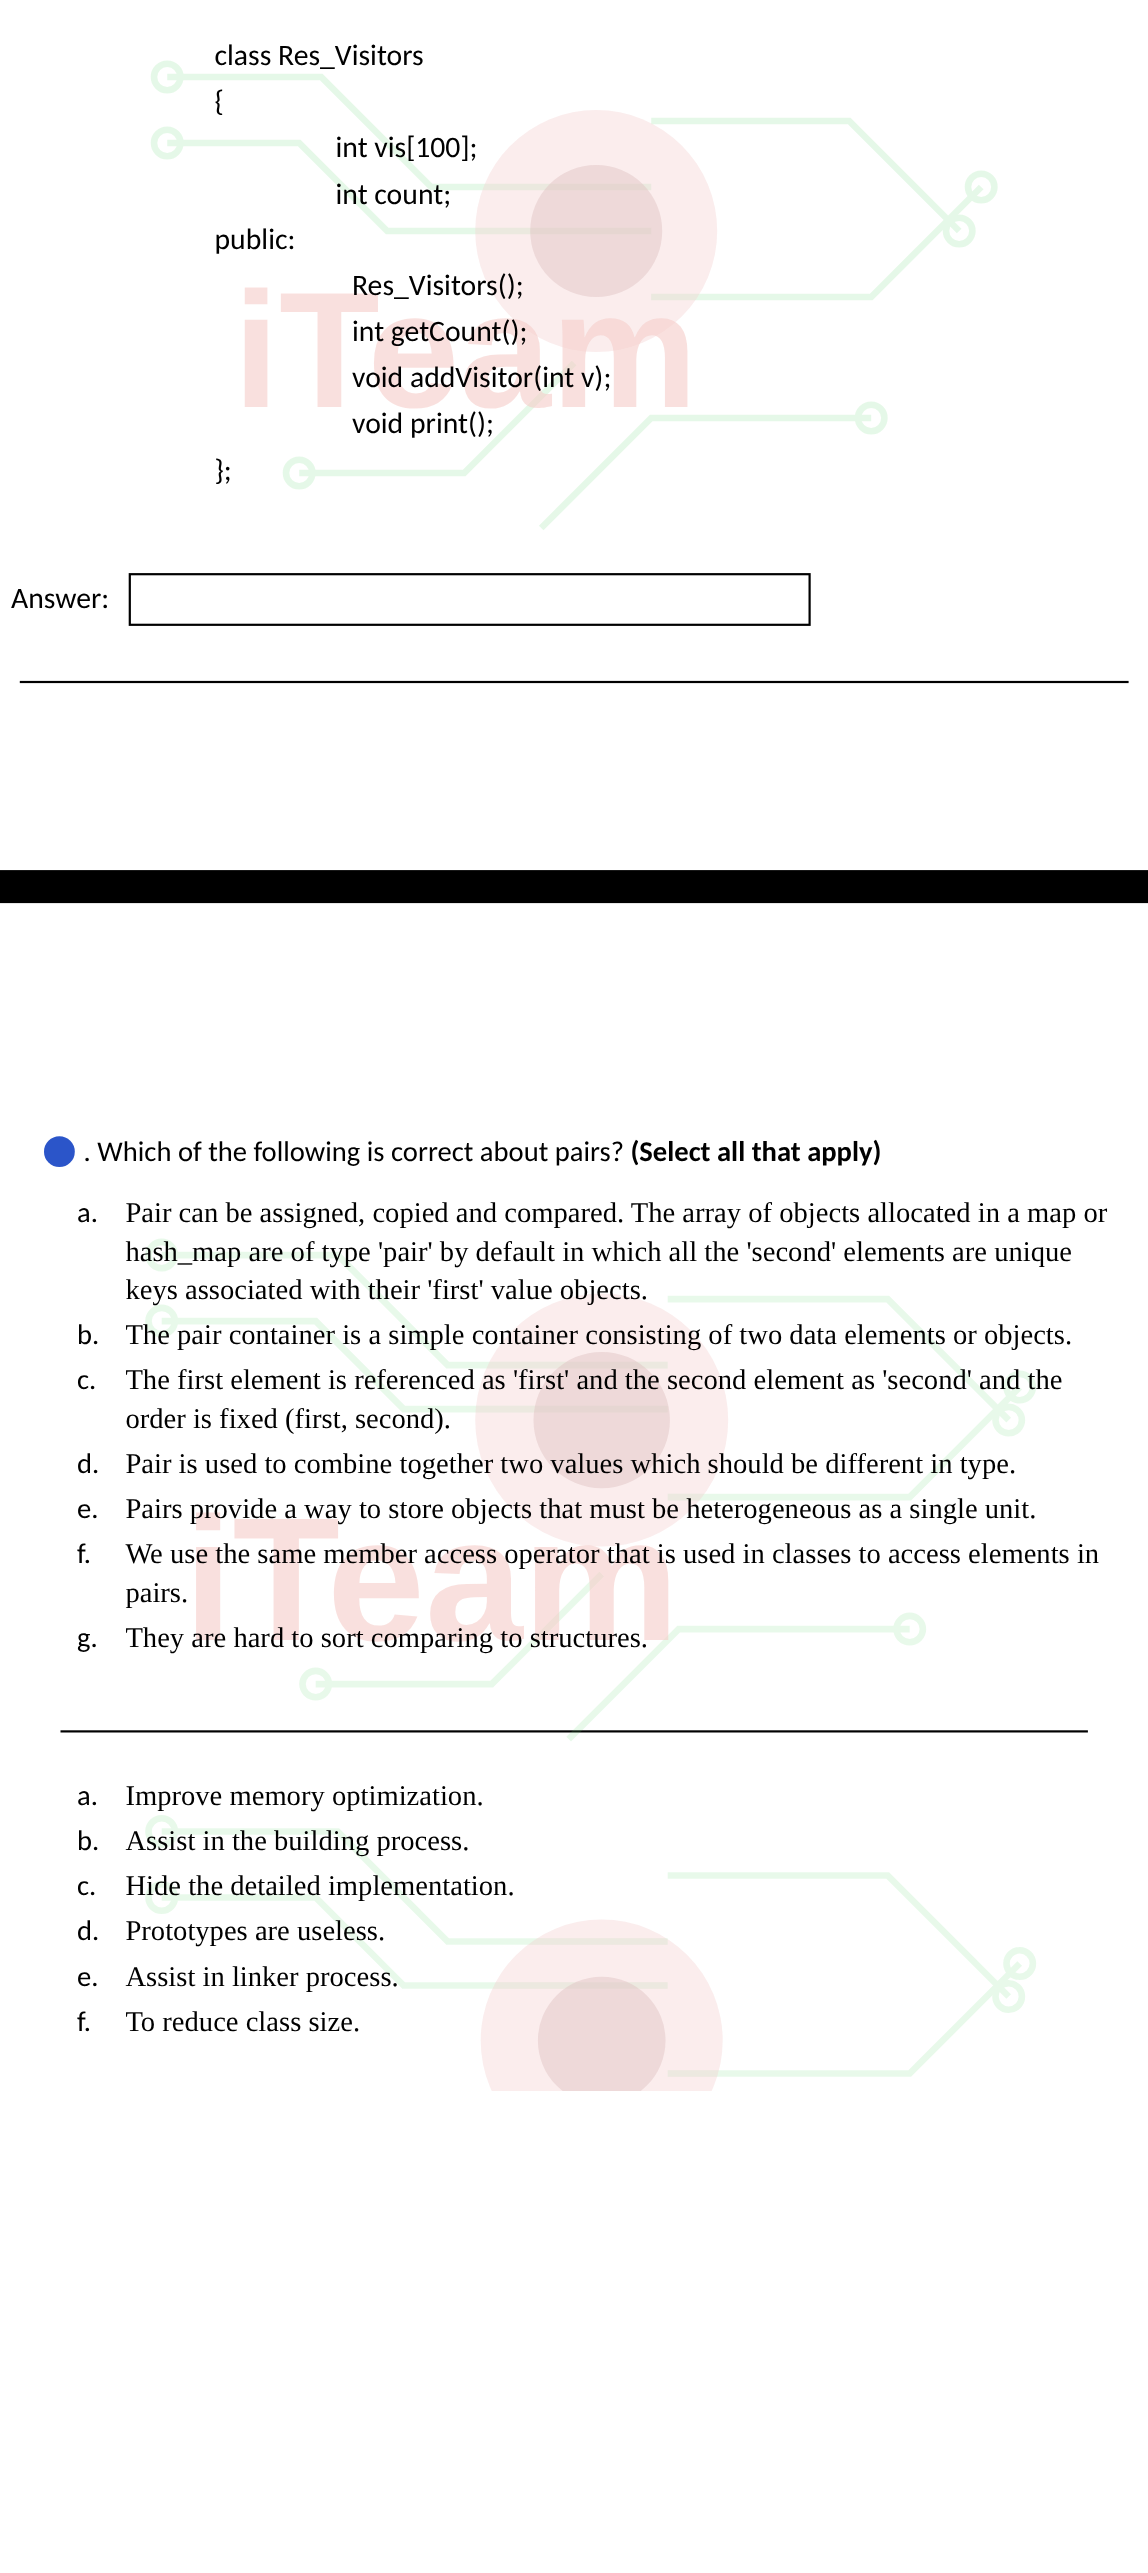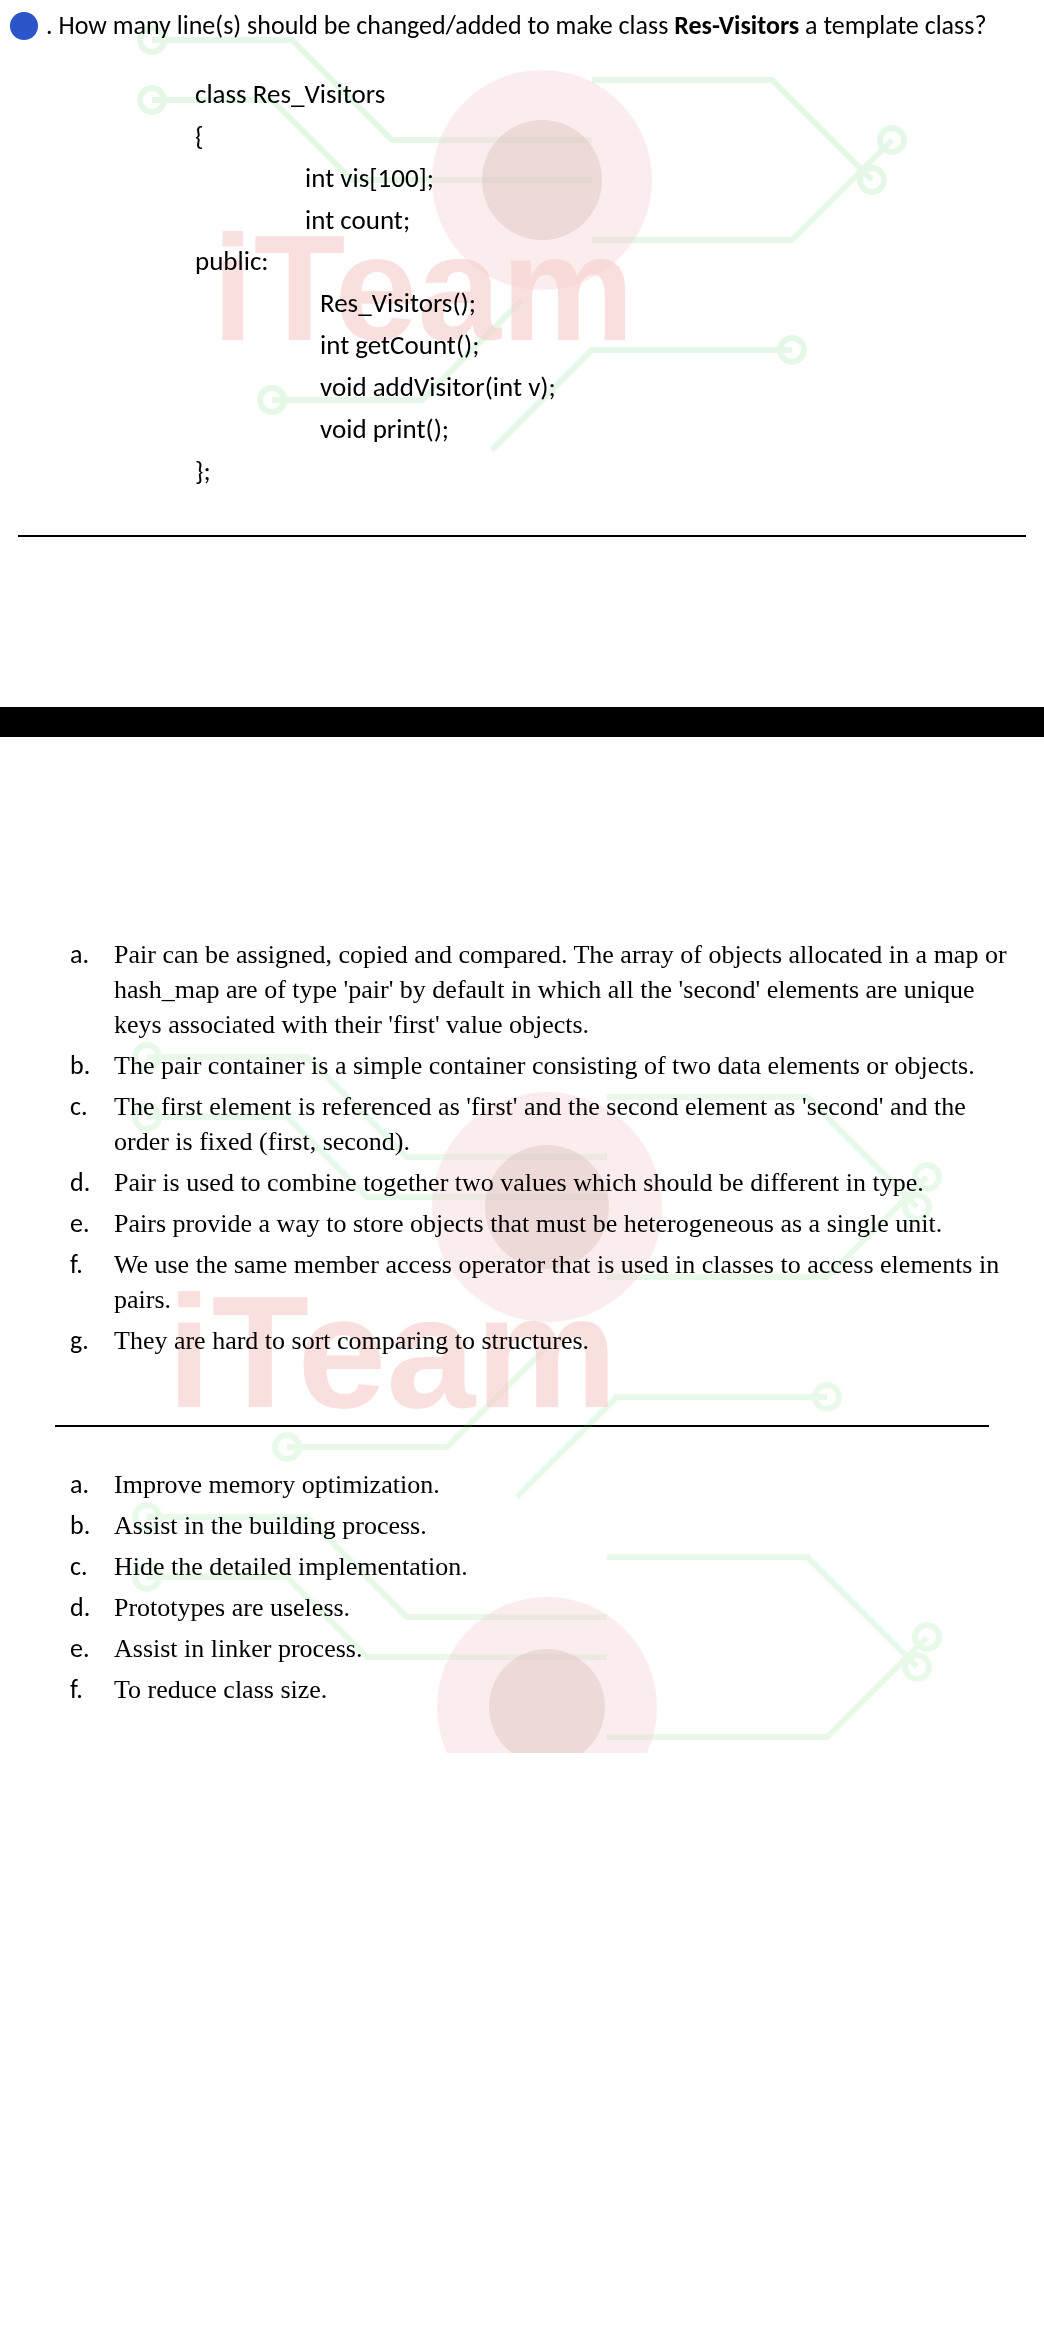--- a/index.html
+++ b/index.html
@@ -121,40 +121,38 @@
       </g>
       <g>
         <circle cx="470" cy="200" r="110" fill="#c33" opacity="0.35"></circle>
         <circle cx="470" cy="200" r="60" fill="#8a1818" opacity="0.5"></circle>
       </g>
       <text x="140" y="360" font-size="150" class="iteam-text" fill="#d9392a">iTeam</text>
     </svg>
   </div>
 
   <div class="content">
-    <div class="q-header">
-      <div class="bullet"></div>
-      <div class="q-text">
-        <span>. How many line(s) should be changed/added to make class </span><b>Res-Visitors</b><span> a template class?</span>
-      </div>
-    </div>
 
     <div class="code-block">
       <div class="code-indent1">class Res_Visitors</div>
       <div class="code-indent1">{</div>
       <div class="code-indent2">int vis[100];</div>
       <div class="code-indent2">int count;</div>
       <div class="code-indent-pub">public:</div>
       <div class="code-indent3">Res_Visitors();</div>
       <div class="code-indent3">int getCount();</div>
       <div class="code-indent3">void addVisitor(int v);</div>
       <div class="code-indent3">void print();</div>
       <div class="code-indent1">};</div>
     </div>
 
+    <div class="answer-row">
+      <div class="answer-label">Answer:</div>
+      <input class="answer-box" type="text" value="" style="">
+    </div>
 
     <hr class="hr">
   </div>
 
   <div class="divider-black"></div>
 </div>
 
 <div class="page">
 
   <div class="q2">
@@ -176,20 +174,26 @@
         </g>
         <g>
           <circle cx="500" cy="230" r="115" fill="#c33" opacity="0.35"></circle>
           <circle cx="500" cy="230" r="62" fill="#8a1818" opacity="0.5"></circle>
         </g>
         <text x="120" y="430" font-size="160" class="iteam-text" fill="#d9392a">iTeam</text>
       </svg>
     </div>
 
     <div class="content">
+      <div class="q-header" style="padding-left:40px;">
+        <div class="bullet"></div>
+        <div class="q-text">
+          <span>. Which of the following is correct about pairs? </span><b>(Select all that apply)</b>
+        </div>
+      </div>
 
       <ul class="options" id="q2-options">
           <li>
             <span class="opt-letter">a.</span>
             <span class="opt-text">Pair can be assigned, copied and compared. The array of objects allocated in a map or hash_map are of type 'pair' by default in which all the 'second' elements are unique keys associated with their 'first' value objects.</span>
           </li>
           <li>
             <span class="opt-letter">b.</span>
             <span class="opt-text">The pair container is a simple container consisting of two data elements or objects.</span>
           </li>

